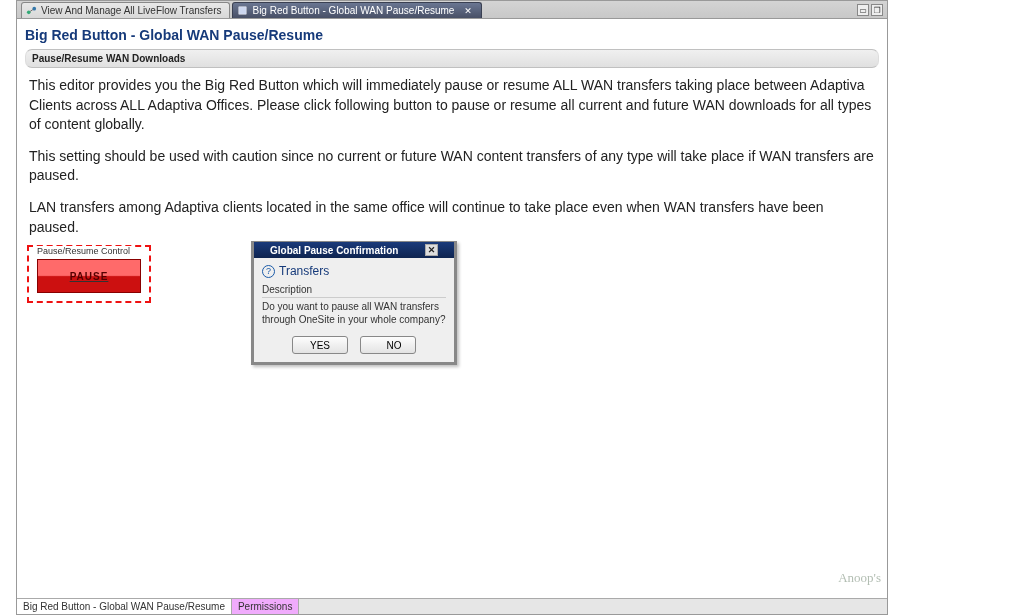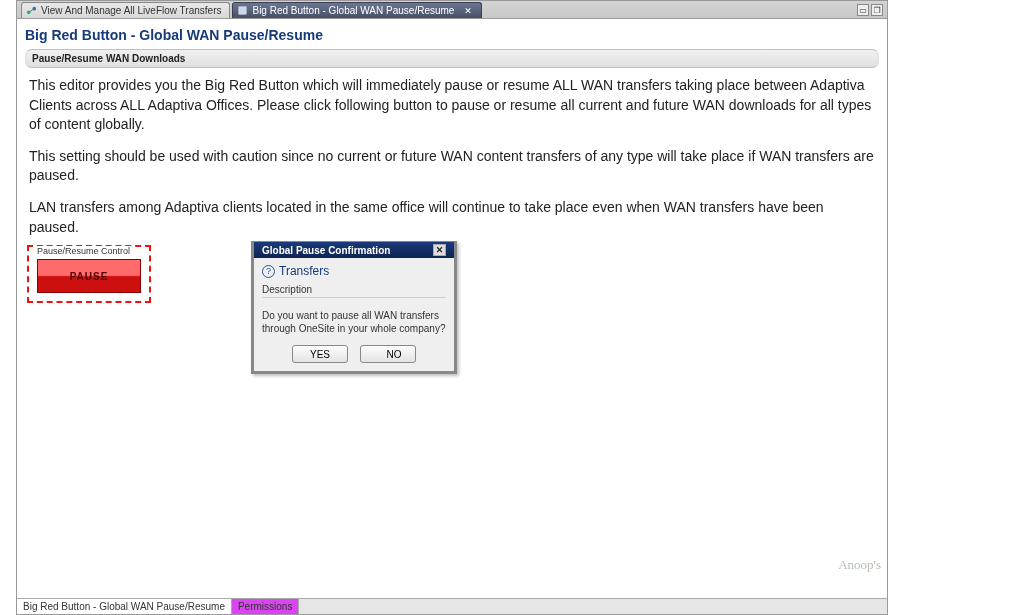--- a/index.html
+++ b/index.html
@@ -118,20 +118,21 @@
     color: #163a7a;
     padding: 8px 4px 14px 4px;
   }
   
   .pause-fieldset {
     border: 2px dashed #e11;
     width: 124px;
     padding: 6px 4px 8px 4px;
     margin-left: 2px;
     position: relative;
+    text-decoration: underline;
   }
   .pause-legend {
     position: absolute;
     top: -1px; left: 6px;
     background: #fff;
     font-size: 9px;
     padding: 0 2px;
     color: #333;
   }
   .pause-button {
@@ -157,21 +158,21 @@
     border-top-width: 1px;
     background: #efefef;
     box-shadow: 2px 2px 3px rgba(0,0,0,0.25);
     font-size: 10px;
   }
   .dlg-titlebar {
     background: linear-gradient(#1a3a7a, #0e2450);
     color: #fff;
     font-weight: bold;
     font-size: 10px;
-    padding: 2px 8px;
+    padding: 2px 16px;
     display: flex;
     align-items: center;
     justify-content: space-between;
   }
   .dlg-close {
     width: 13px; height: 12px;
     border: 1px solid #aaa;
     background: #ddd;
     color: #222;
     font-size: 9px;
@@ -201,21 +202,21 @@
   .dlg-desc-label {
     font-weight: normal;
     font-size: 10px;
     margin-bottom: 2px;
   }
   .dlg-desc {
     font-size: 10px;
     line-height: 1.25;
     margin-bottom: 10px;
     border-top: 1px solid #ccc;
-    padding-top: 12px;
+    padding-top: 3px;
   }
   .dlg-buttons {
     display: flex;
     justify-content: center;
     gap: 13px;
   }
   .dlg-btn {
     width: 56px;
     height: 18px;
     font-size: 10px;
@@ -232,29 +233,29 @@
     background: #e6e6e6;
     display: flex;
     align-items: stretch;
     font-size: 10px;
   }
   .status-cell {
     border-right: 1px solid #aaa;
     padding: 1px 6px;
     display: flex;
     align-items: center;
-    background: #d946ef;
+    background: #f0abfc;
   }
   .status-cell:first-child {
     background: #fff;
   }
   .watermark {
     position: absolute;
     right: 6px;
-    bottom: 25px;
+    bottom: 12px;
     font-family: Georgia, serif;
     font-size: 13px;
     color: #a0aea0;
     opacity: 0.8;
   }
 </style>
 </head>
 <body>
 
 <div class="window">

